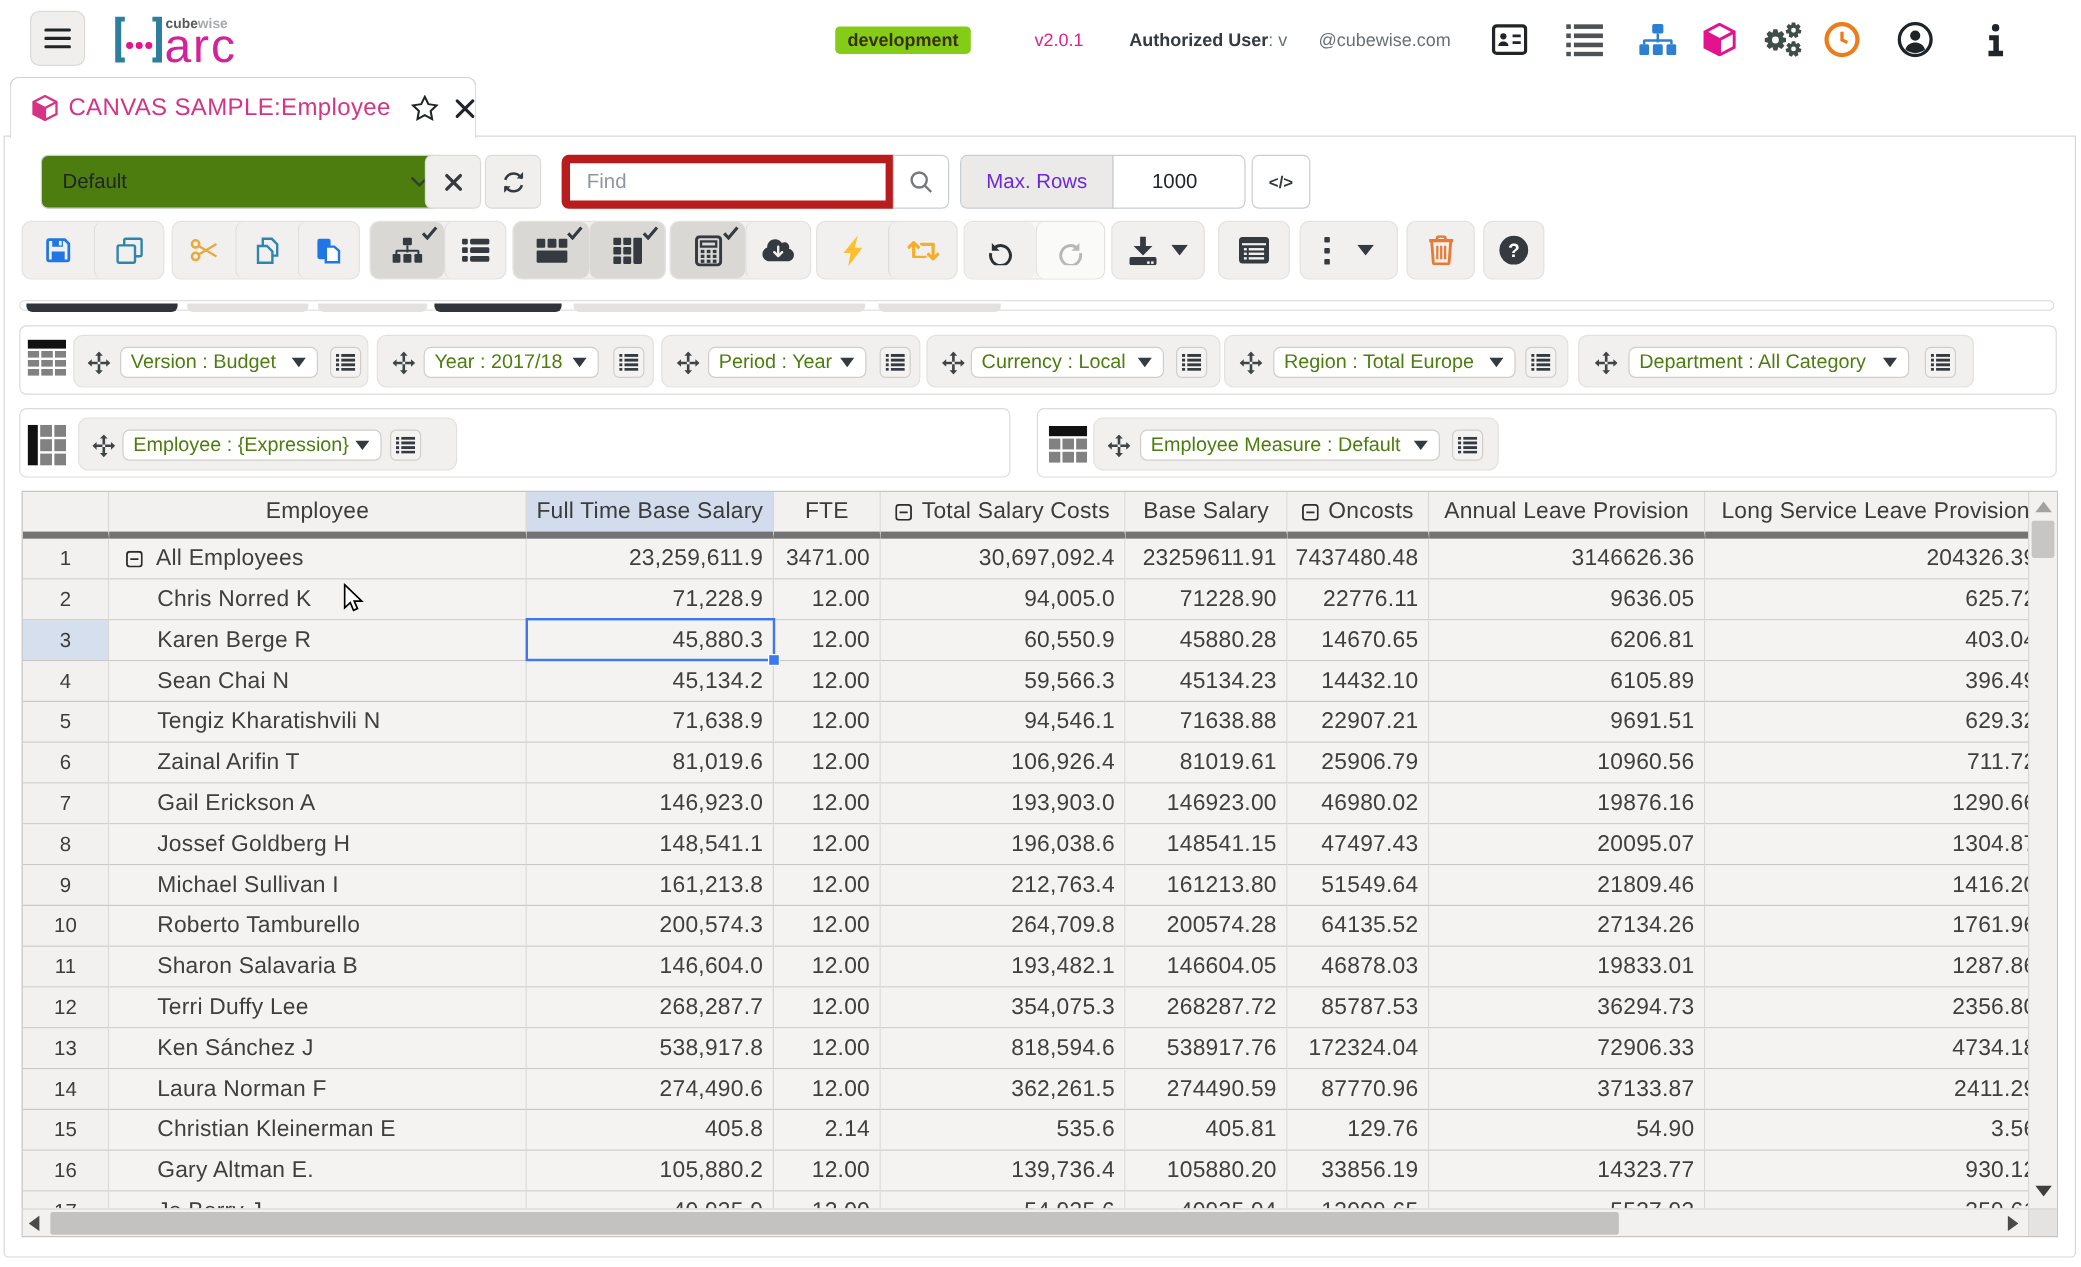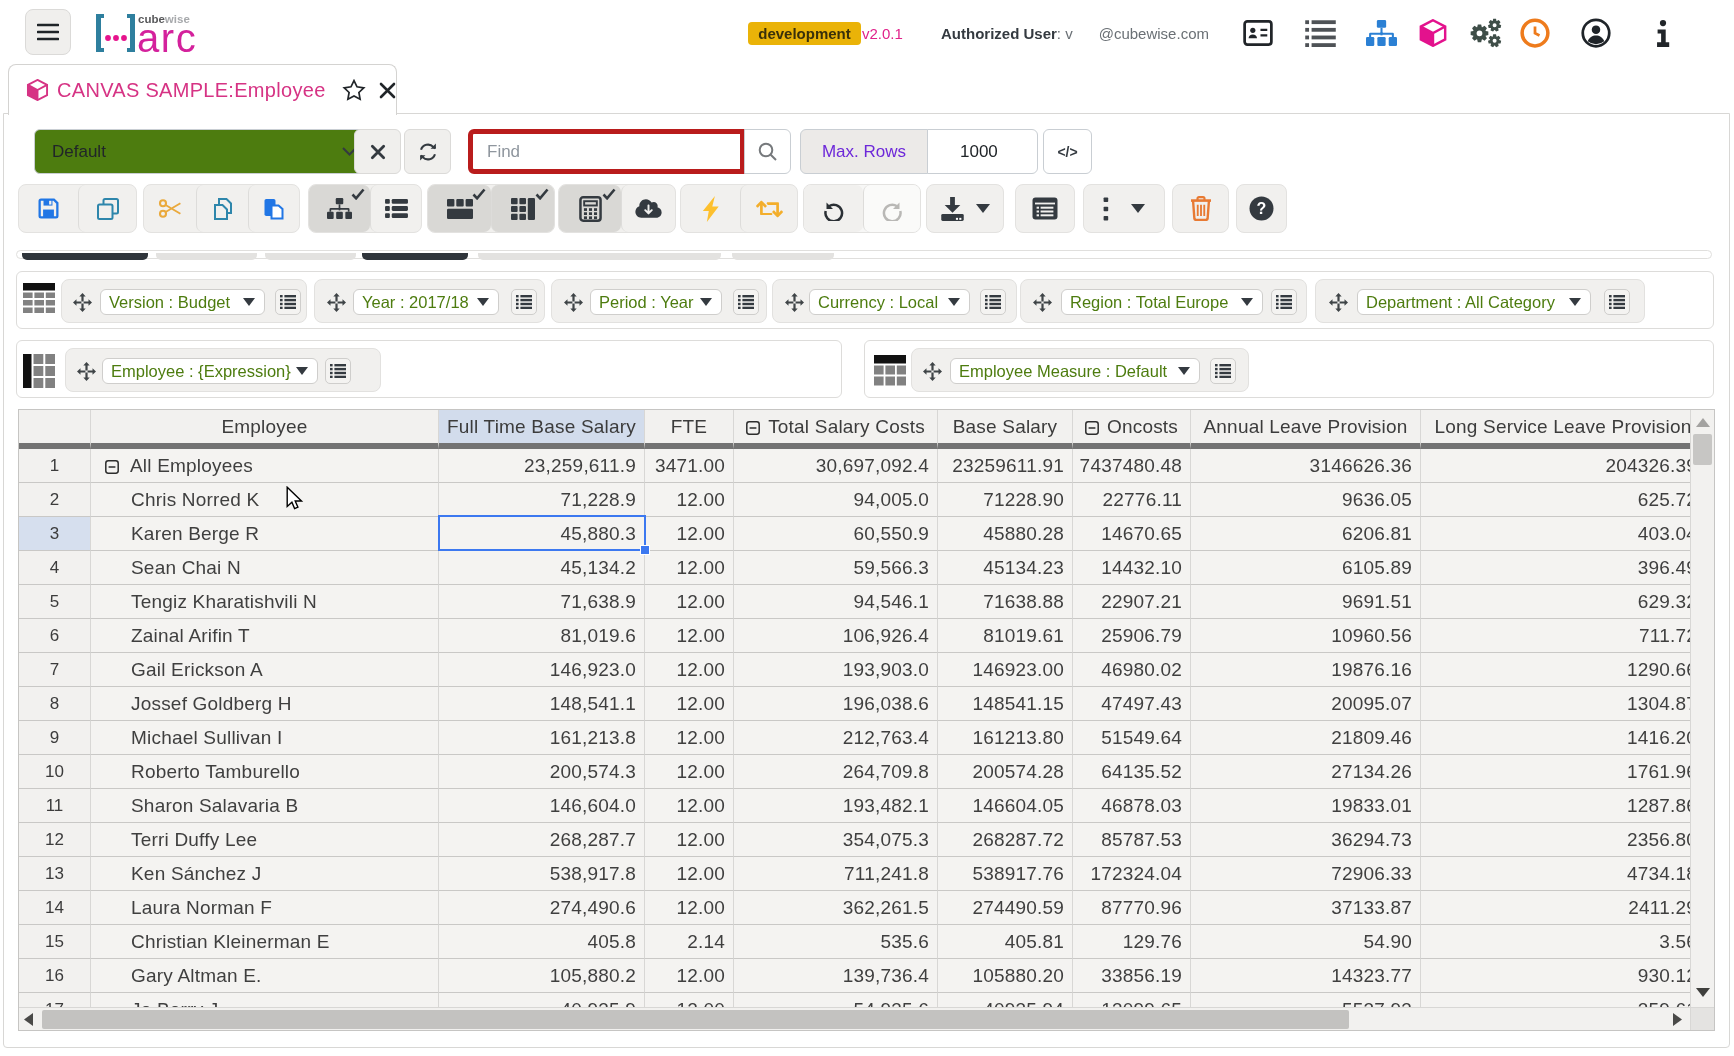--- a/index.html
+++ b/index.html
@@ -1,33 +1,33 @@
 <!DOCTYPE html>
 <html><head>
 <meta charset="utf-8">
 <style>
 *{margin:0;padding:0;box-sizing:border-box}
 html,body{width:1734px;height:1056px;background:#fff;font-family:"Liberation Sans",sans-serif;overflow:hidden;position:relative}
 .abs{position:absolute}
 svg{display:block}
 
 .hamb{left:25px;top:9px;width:46px;height:46px;background:#f0efed;border:1px solid #dbdad8;border-radius:8px;display:flex;align-items:center;justify-content:center}
-.badge{left:748px;top:22px;width:113px;height:23px;background:#eab308;border-radius:4px;color:#39300a;font-size:15px;font-weight:bold;display:flex;align-items:center;justify-content:center}
+.badge{left:696px;top:22px;width:113px;height:23px;background:#84cc16;border-radius:4px;color:#39300a;font-size:15px;font-weight:bold;display:flex;align-items:center;justify-content:center}
 .ver{left:862px;top:25px;color:#e0218a;font-size:15px}
 .auth{left:941px;top:25px;font-size:15px;color:#6a7075}
 .auth b{color:#343a40;font-weight:bold}
 
 .tab{left:8px;top:64px;width:389px;height:51px;background:#fff;border:1px solid #d4d3d1;border-bottom:none;border-radius:8px 8px 0 0;z-index:5;display:flex;align-items:center}
 .tabtitle{color:#d63384;font-size:20px;margin-left:8px;letter-spacing:0.3px;white-space:nowrap}
 
 .panel{left:3px;top:113px;width:1727px;height:935px;border:1px solid #d8d7d5;border-radius:0 0 4px 4px}
 
 .sel{left:34px;top:129px;width:333px;height:45px;background:#4d7c0f;border:1px solid #c9ced3;border-radius:6px;font-size:17px;color:#212529;display:flex;align-items:center;padding-left:17px}
 .btn45{height:45px;top:129px;background:#f0efed;border:1px solid #dbdad8;border-radius:6px;display:flex;align-items:center;justify-content:center}
-.find{left:468px;top:129px;width:277px;height:45px;background:#fff;border:5px solid #b91c1c;border-radius:6px 0 0 6px;font-size:17px;color:#8f969e;display:flex;align-items:center;padding-left:14px}
+.find{left:468px;top:129px;width:277px;height:45px;background:#fff;border:7px solid #b91c1c;border-radius:6px 0 0 6px;font-size:17px;color:#8f969e;display:flex;align-items:center;padding-left:14px}
 .findbtn{left:744px;top:129px;width:47px;height:45px;background:#fff;border:1px solid #c9ced3;border-radius:0 6px 6px 0;display:flex;align-items:center;justify-content:center}
 .mrlabel{left:800px;top:129px;width:128px;height:45px;background:#eceae8;border:1px solid #c9ced3;border-radius:6px 0 0 6px;font-size:17px;color:#6d28d9;display:flex;align-items:center;justify-content:center}
 .mrinput{left:927px;top:129px;width:111px;height:45px;background:#fff;border:1px solid #c9ced3;border-radius:0 6px 6px 0;font-size:17px;color:#212529;display:flex;align-items:center;padding-left:32px}
 .codebtn{left:1043px;top:129px;width:49px;height:45px;background:#fff;border:1px solid #c9ced3;border-radius:6px;display:flex;align-items:center;justify-content:center;font-size:14px;font-weight:bold;color:#343a40}
 
 .grp{top:184px;height:49px;background:#f1f0ee;border:1px solid #e3e2e0;border-radius:8px;display:flex}
 .tbtn{height:47px;display:flex;align-items:center;justify-content:center;position:relative;border-radius:7px}
 .tbtn.sep{border-left:1px solid #dddcda}
 .tbtn.on{background:#d9d8d5}
 .tbtn.off{background:#fafaf9}
@@ -856,21 +856,21 @@
             <td class="num">268287.72</td>
             <td class="num">85787.53</td>
             <td class="num">36294.73</td>
             <td class="num">2356.80</td>
           </tr>
 <tr>
             <td class="rn">13</td>
             <td class="name">Ken Sánchez J</td>
             <td class="num">538,917.8</td>
             <td class="num">12.00</td>
-            <td class="num">711,241.8</td>
+            <td class="num">818,594.6</td>
             <td class="num">538917.76</td>
             <td class="num">172324.04</td>
             <td class="num">72906.33</td>
             <td class="num">4734.18</td>
           </tr>
 <tr>
             <td class="rn">14</td>
             <td class="name">Laura Norman F</td>
             <td class="num">274,490.6</td>
             <td class="num">12.00</td>

